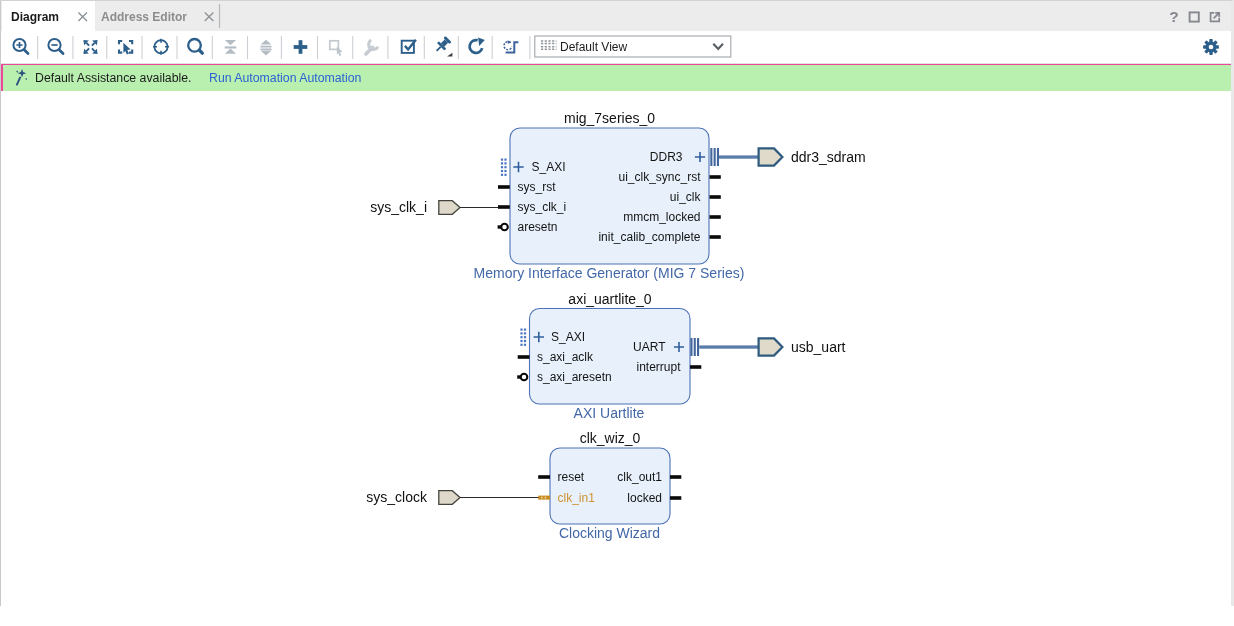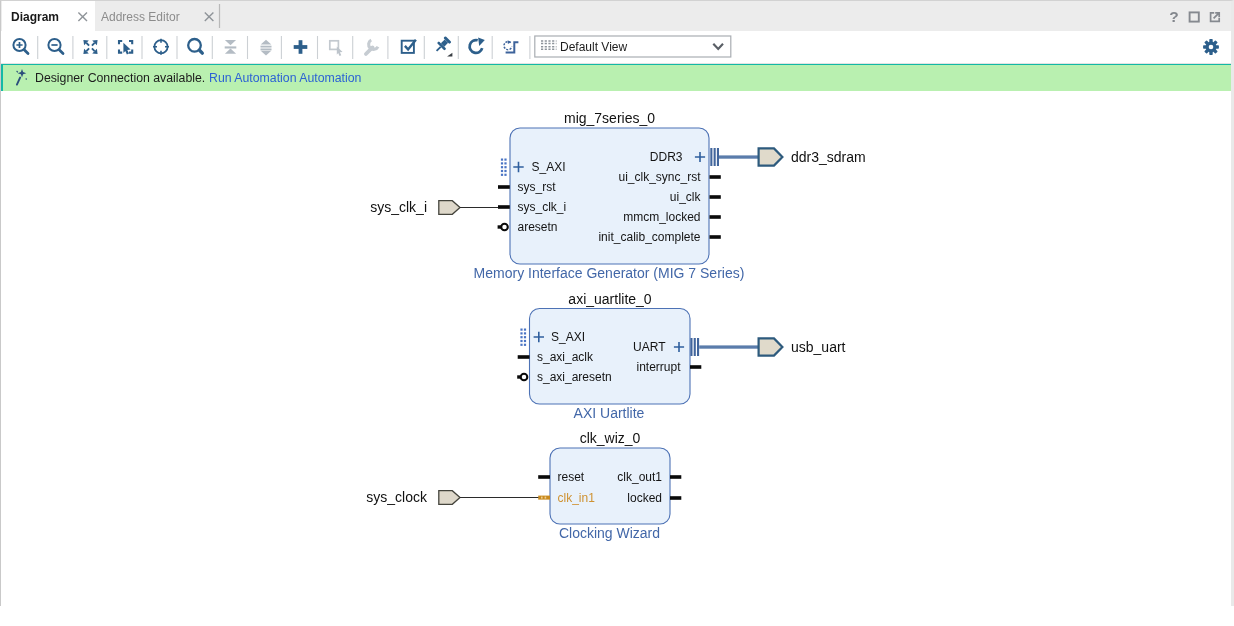--- a/index.html
+++ b/index.html
@@ -1,17 +1,17 @@
 <!DOCTYPE html>
 <html><head>
 <meta charset="utf-8">
 <style>
   html,body{margin:0;padding:0;background:#ffffff;}
   *{box-sizing:border-box;}
-  #win{position:relative;width:1234px;height:606px;background:#14b8a6;
+  #win{position:relative;width:1234px;height:606px;background:#ec4899;
        font-family:"Liberation Sans",sans-serif;overflow:hidden;}
   .abs{position:absolute;}
   
   #frame{position:absolute;left:0;top:0;width:1234px;height:626px;
          border-left:1px solid #c9c9c9;border-top:1px solid #d2d2d2;
          border-right:3px solid #e9e9e9;border-bottom:3px solid #ececec;
          pointer-events:none;z-index:50;}
   
   #tabbar{position:absolute;left:1px;top:1px;width:1230px;height:30px;background:#ececec;}
   #activetab{position:absolute;left:1px;top:0;width:93px;height:30px;background:#ffffff;}
@@ -24,25 +24,25 @@
   #banner span{position:absolute;top:6px;font-size:12.3px;line-height:15px;}
   
   #canvas{position:absolute;left:1px;top:91px;width:1231px;height:533px;background:#fff;}
 </style>
 </head>
 <body>
 <div id="win">
   <div id="tabbar">
     <div id="activetab"></div>
     <span class="tabtxt" style="left:10px;color:#1a1a1a;font-weight:bold;">Diagram</span>
-    <span class="tabtxt" style="left:100px;color:#8c8c8c;">Address Editor</span>
+    <span class="tabtxt" style="left:100px;color:#8c8c8c;font-weight:bold;">Address Editor</span>
   </div>
   <div id="toolbar"></div>
   <div id="banner">
-    <span style="left:32px;color:#1c1c1c;">Designer Connection available.</span>
+    <span style="left:32px;color:#1c1c1c;">Default Assistance available.</span>
     <span style="left:206px;color:#2c62d4;">Run Automation Automation</span>
   </div>
   <div id="canvas"></div>
 
   <svg class="abs" style="left:0;top:0;z-index:20;" width="1234" height="91" viewBox="0 0 1234 91" fill="none">
 
     <g stroke="#8f9499" stroke-width="1.4">
       <path d="M78.4 12.4 L87 21 M87 12.4 L78.4 21"></path>
       <path d="M204.8 12.4 L213.4 21 M213.4 12.4 L204.8 21"></path>
     </g>

